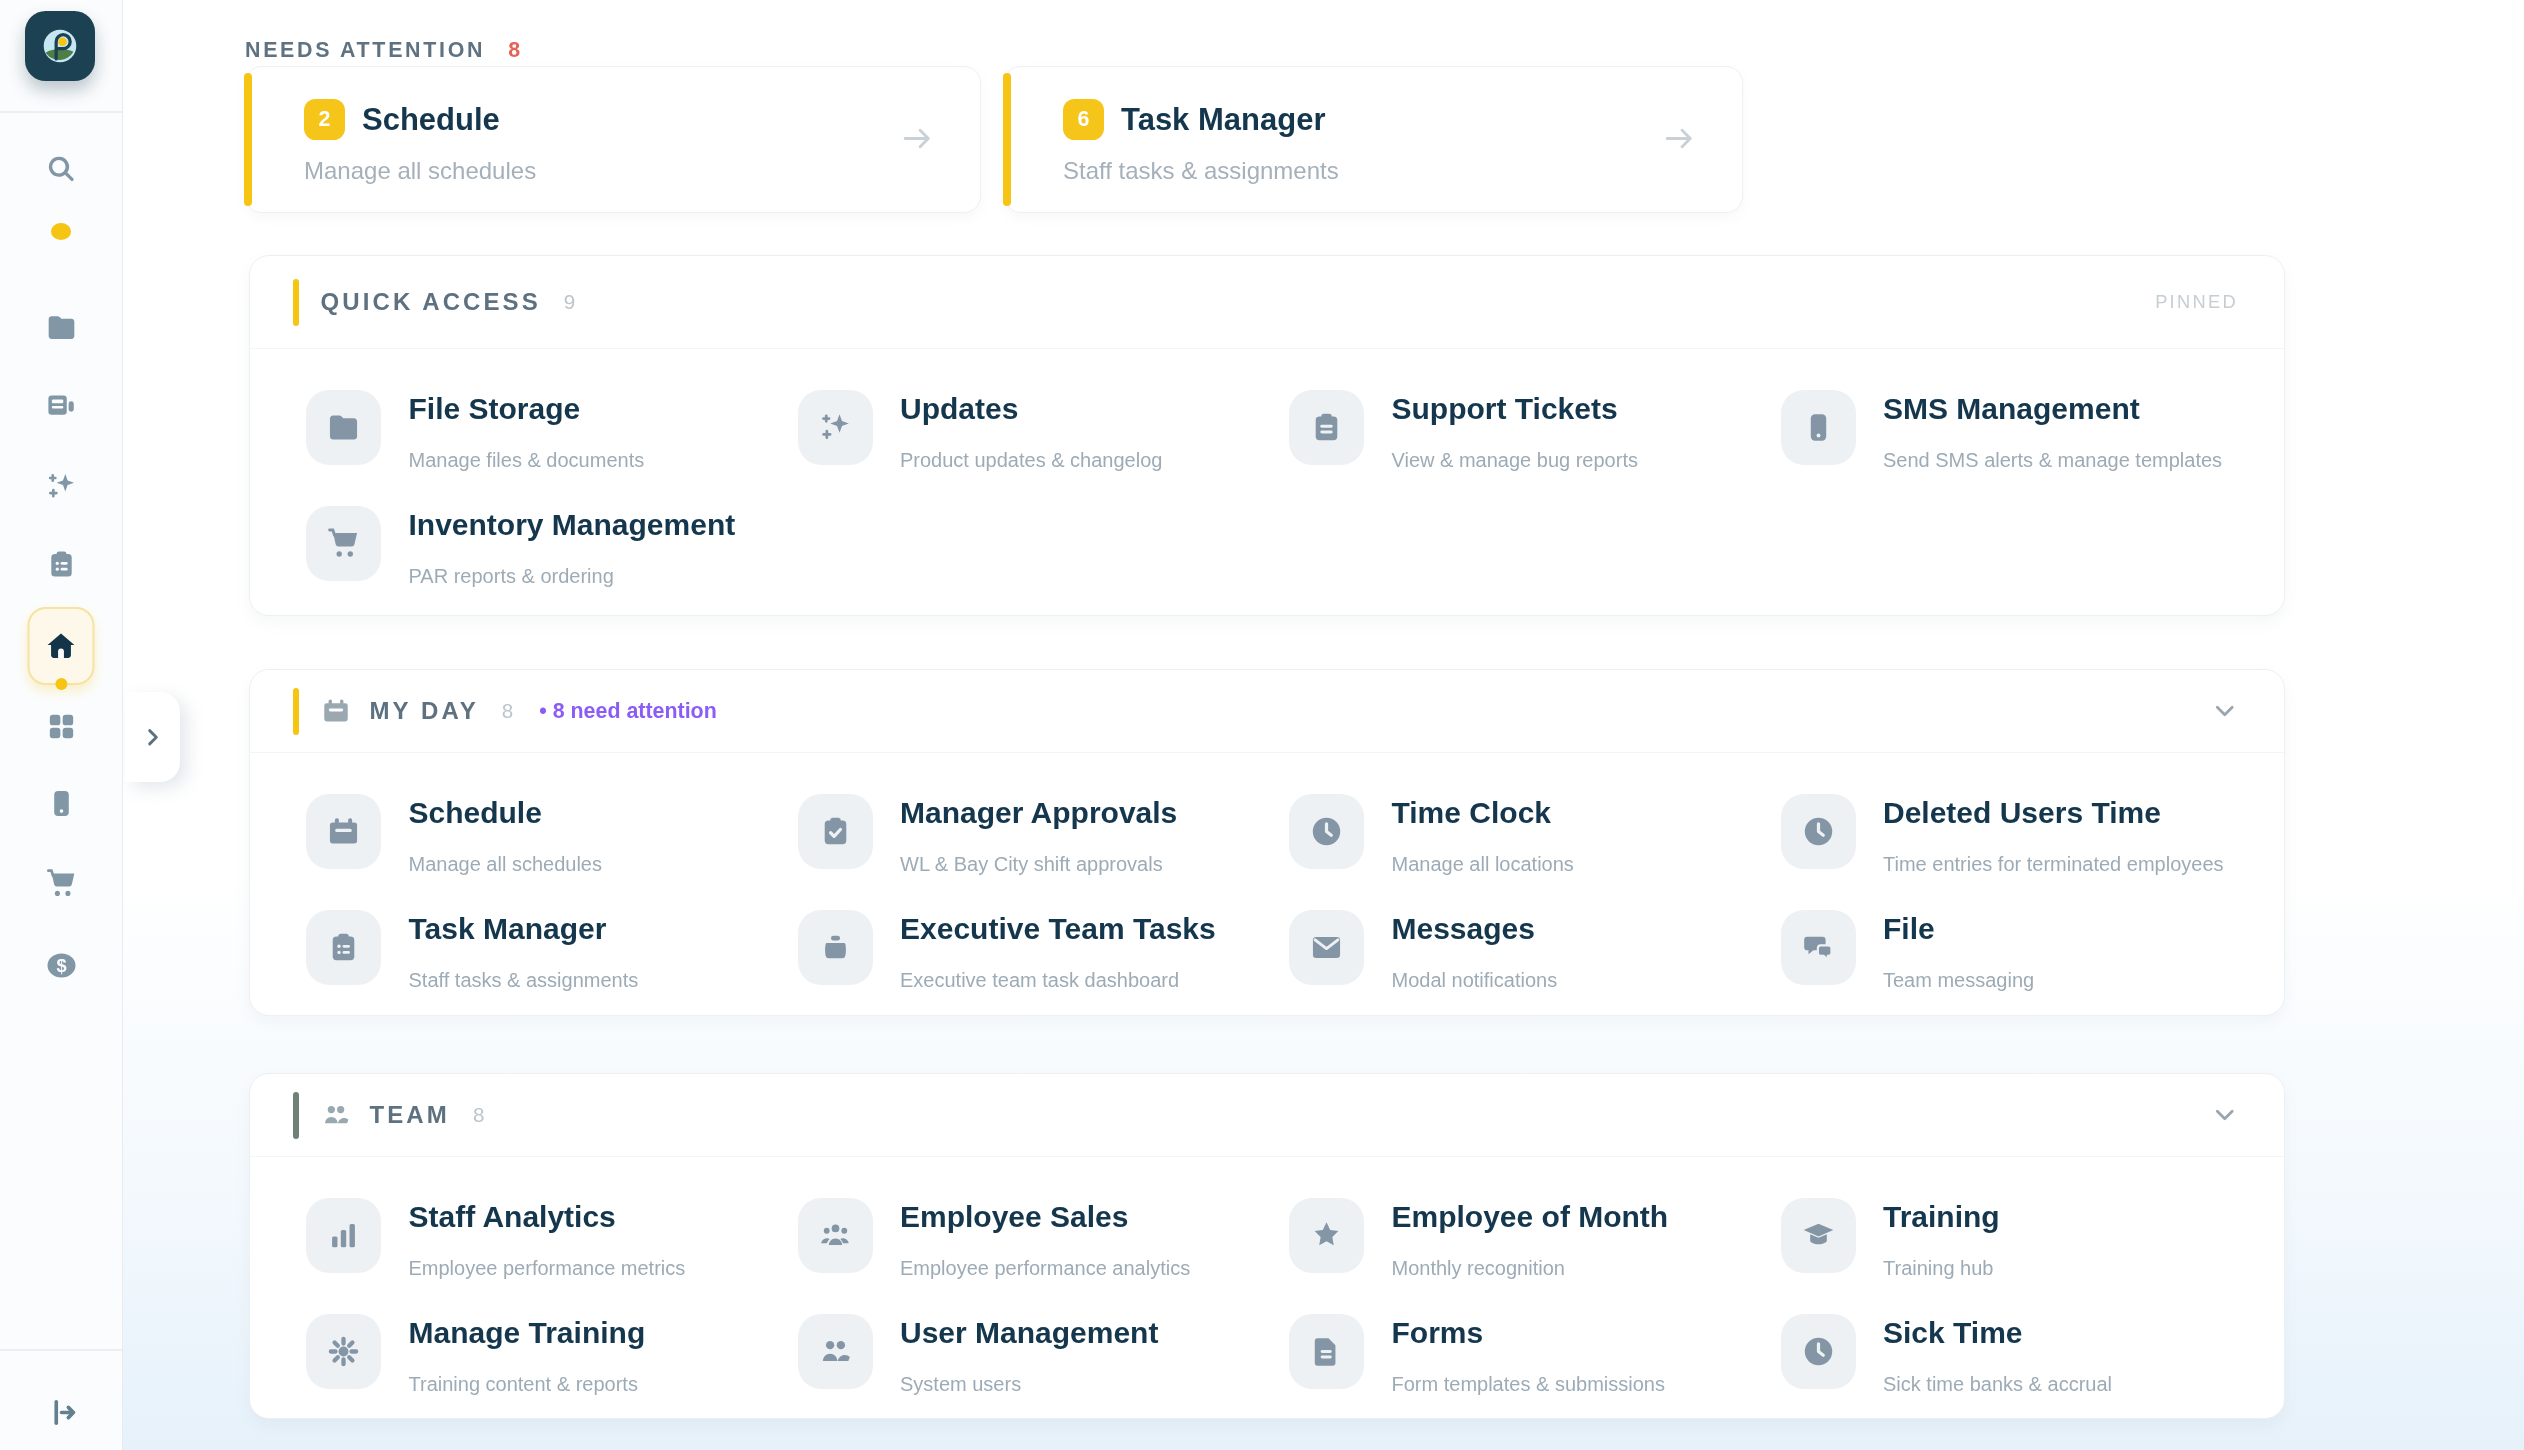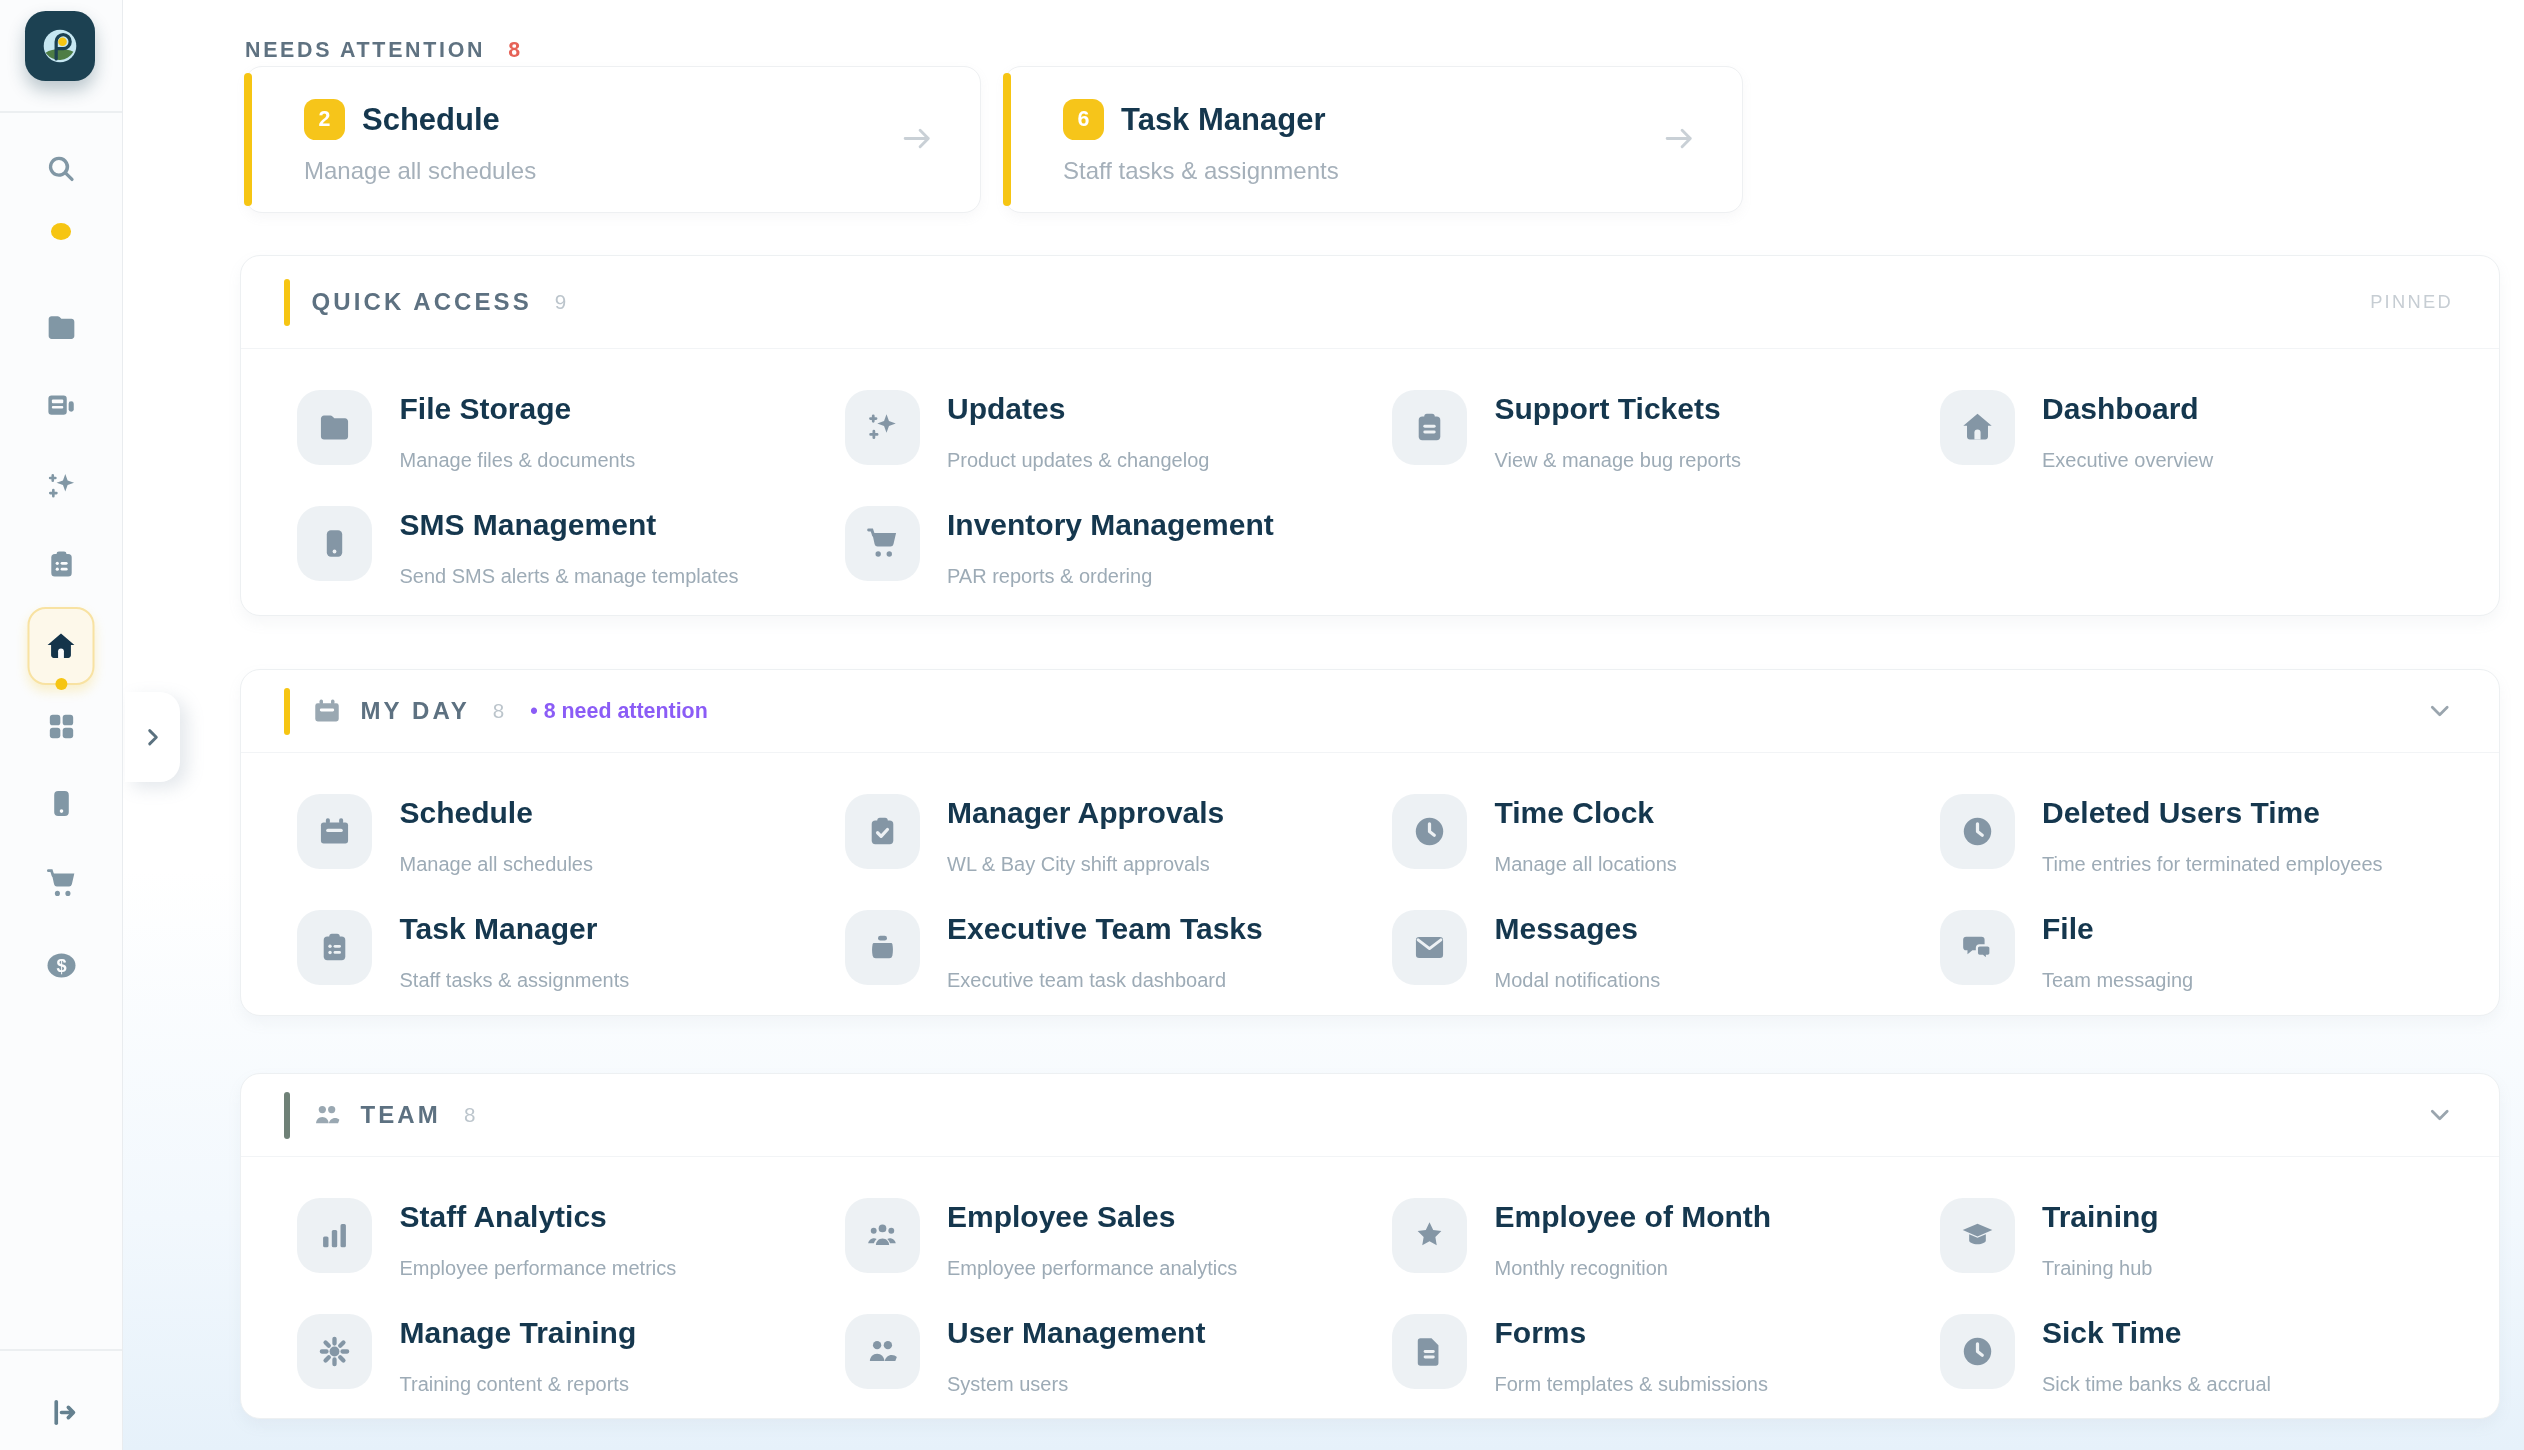--- a/index.html
+++ b/index.html
@@ -48,21 +48,21 @@
   .attn-card.c1 { left:1004px; width:739px; }
   .attn-head { position:absolute; left:58px; top:32px; display:flex; align-items:center; }
   .badge { width:41px; height:41px; border-radius:11.5px; background:#f6c51a; color:#fff;
     font-size:21.4px; font-weight:bold; display:flex; align-items:center; justify-content:center;
     margin-right:17px; }
   .attn-title { font-size:31px; font-weight:bold; color:#15374e; }
   .attn-sub { position:absolute; left:58px; top:90px; font-size:24px; color:#a5b0ba; }
   .attn-arrow { position:absolute; right:44px; top:50%; transform:translateY(-50%); color:#c9d0d6; }
 
   
-  .section { position:absolute; left:240px; width:2260px; background:#fff;
+  .section { position:absolute; left:249px; width:2036px; background:#fff;
     border:1.5px solid #edf0f2; border-radius:20px; box-shadow:0 6.1px 13.8px rgba(140,155,170,.08); }
   .sec-qa   { top:255px;  height:361px; }
   .sec-md   { top:669px;  height:347px; }
   .sec-team { top:1073px; height:346px; }
   .sec-head { display:flex; align-items:center; padding:0 46px 0 43px; border-bottom:1.5px solid #f2f4f6; }
   .sec-qa .sec-head { height:93px; } .sec-md .sec-head, .sec-team .sec-head { height:83px; }
   .sec-bar { width:6.1px; height:47px; border-radius:3.8px; background:#f6c513; margin-right:21.4px; flex:none; }
   .sec-hicon { color:#9aa8b2; margin-right:17px; display:flex; }
   .sec-title { font-size:24px; font-weight:bold; letter-spacing:3.1px; color:#5d7181; }
   .sec-count { font-size:20.6px; color:#bcc5cc; margin-left:23px; }
@@ -271,32 +271,20 @@
           <svg viewBox="0 0 24 24" width="37" height="37" fill="currentColor">
             <rect x="5" y="4.8" width="14" height="15.4" rx="2.4"></rect>
             <rect x="8.6" y="3" width="6.8" height="3.8" rx="1.7"></rect>
             <rect fill="var(--knock)" x="8" y="10.2" width="8" height="1.9" rx="0.95"></rect>
             <rect fill="var(--knock)" x="8" y="14" width="8" height="1.9" rx="0.95"></rect>
           </svg>
         </div>
         <div class="g-text">
           <div class="g-title">Support Tickets</div>
           <div class="g-sub">View &amp; manage bug reports</div>
-        </div>
-      </div>
-      <div class="g-item">
-        <div class="tile">
-          <svg viewBox="0 0 24 24" width="37" height="37" fill="currentColor">
-            <path d="M12 3.1L2.8 10.9h2.4v7.1c0 1 .8 1.8 1.8 1.8h10c1 0 1.8-.8 1.8-1.8v-7.1h2.4L12 3.1z"></path>
-            <path fill="var(--knock)" d="M10 19.8v-4.5a2 2 0 0 1 4 0v4.5h-4z"></path>
-          </svg>
-        </div>
-        <div class="g-text">
-          <div class="g-title">Dashboard</div>
-          <div class="g-sub">Executive overview</div>
         </div>
       </div>
       <div class="g-item">
         <div class="tile">
           <svg viewBox="0 0 24 24" width="37" height="37" fill="currentColor">
             <rect x="7" y="3.4" width="10" height="17.2" rx="2.7"></rect>
             <circle fill="var(--knock)" cx="12" cy="17.2" r="1.25"></circle>
           </svg>
         </div>
         <div class="g-text">

